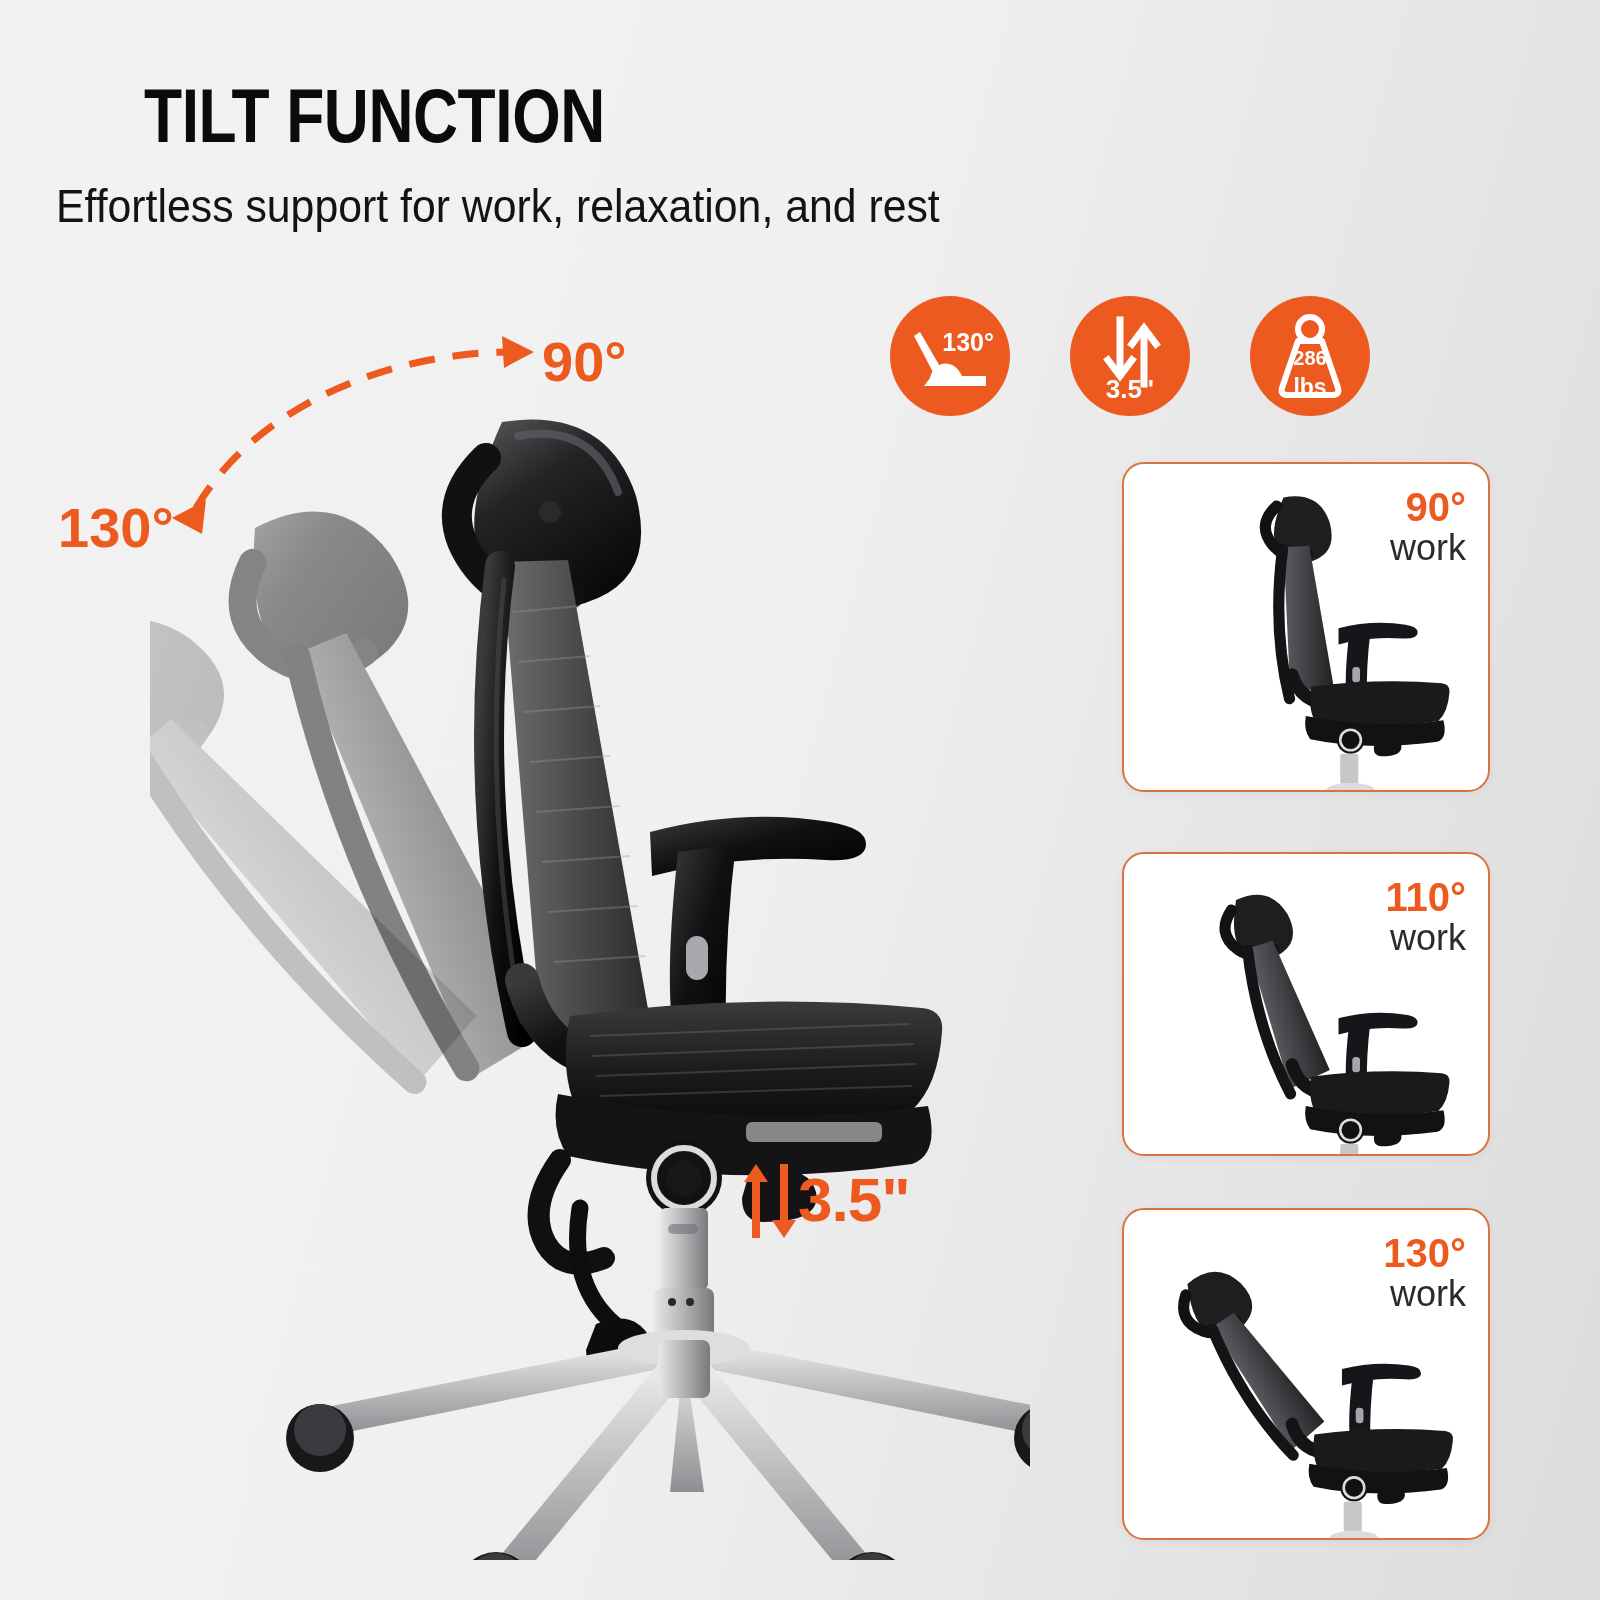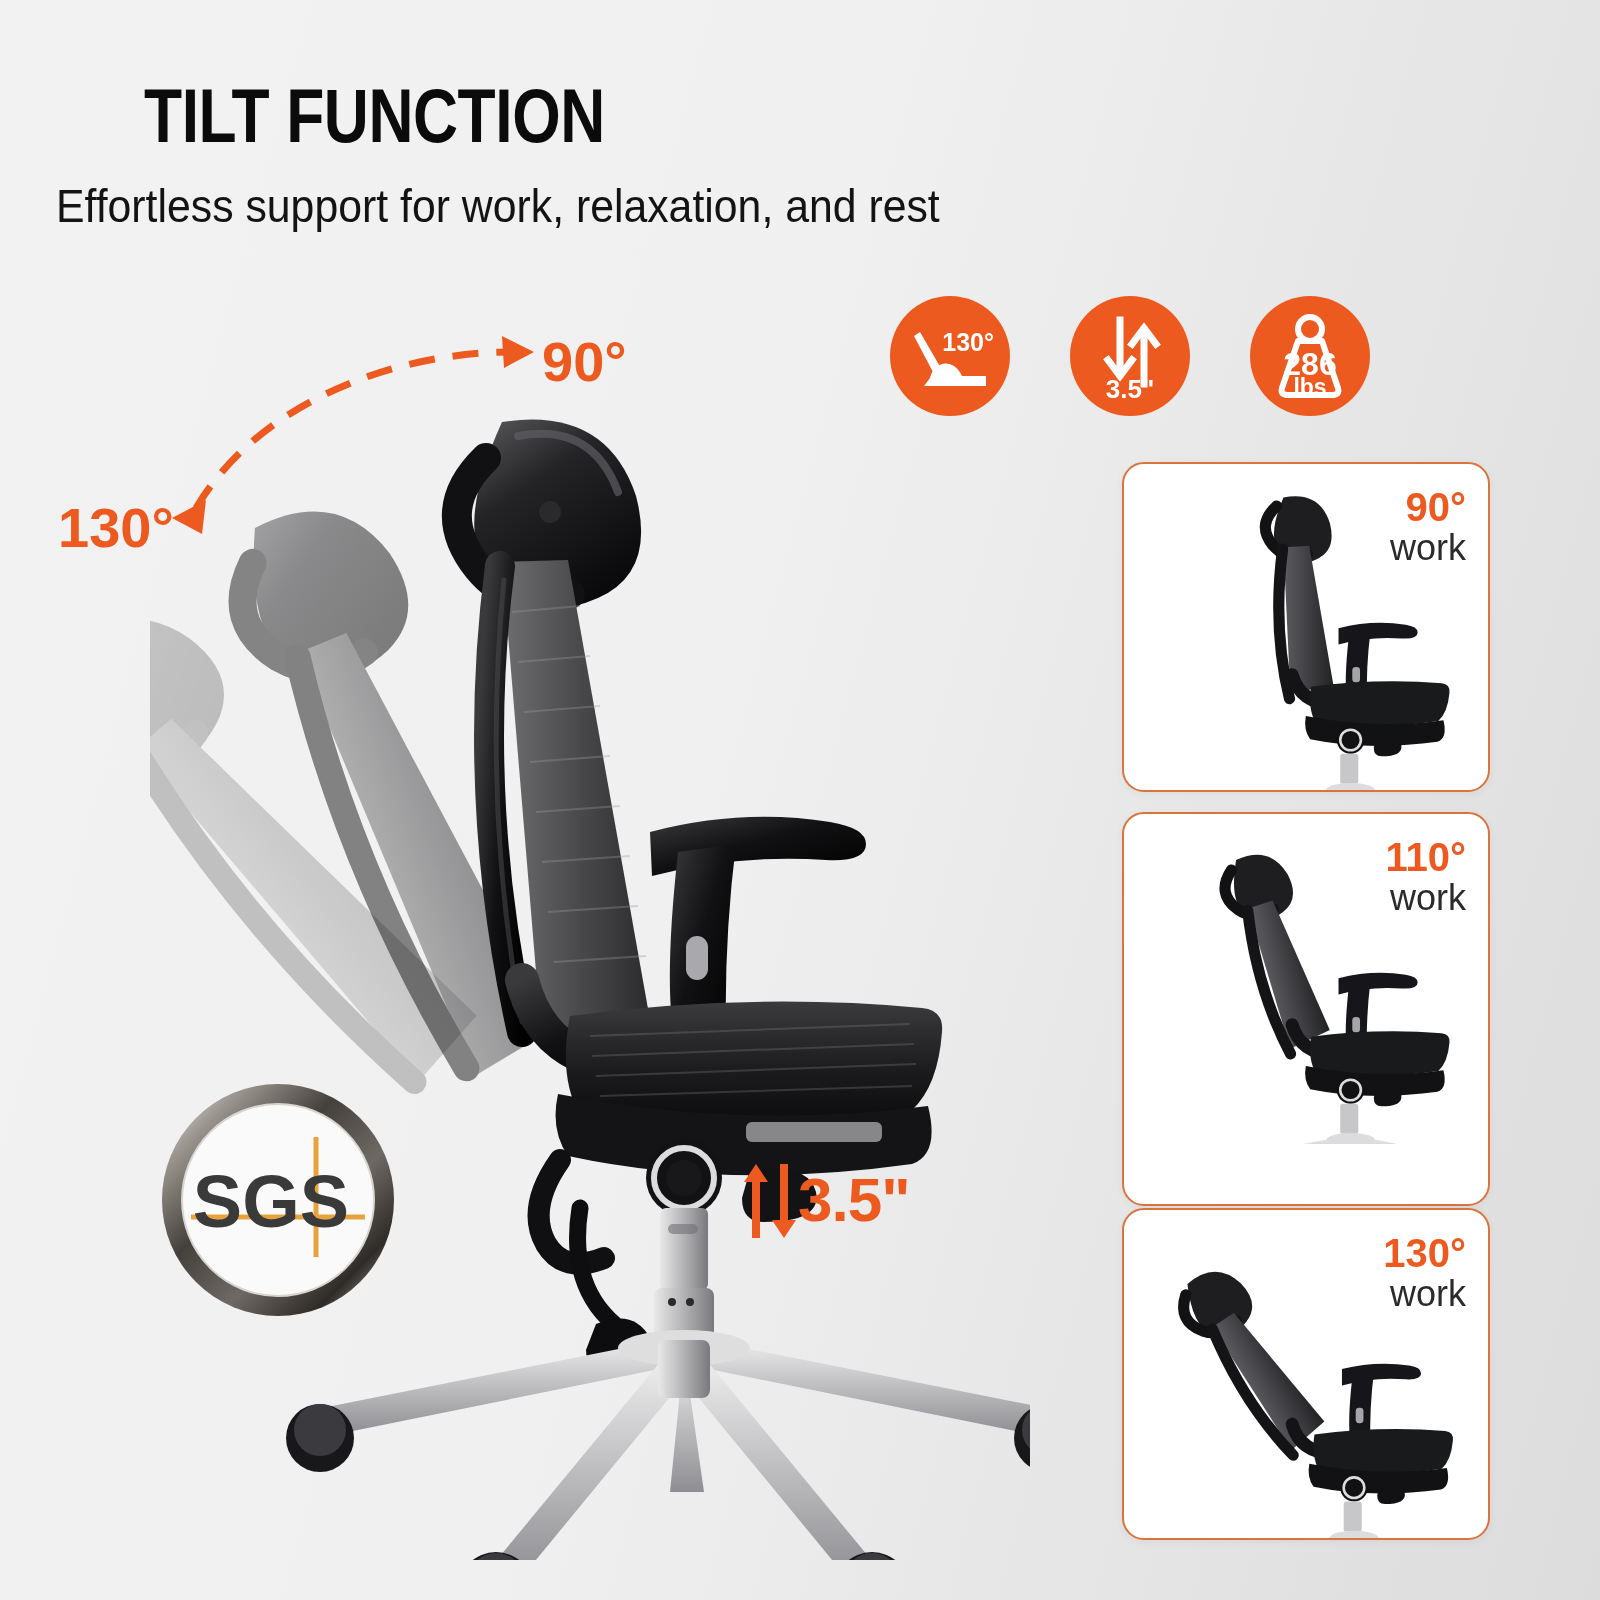--- a/index.html
+++ b/index.html
@@ -44,21 +44,21 @@
     display:flex; align-items:center; justify-content:center;
     flex: 0 0 120px;
   }
   .badge svg { display:block; }
   .badge-txt {
     position:absolute; color:#fff; font-weight:700;
     line-height:1;
   }
   .b1-deg { font-size:25px; right:16px; top:34px; }
   .b2-val { font-size:26px; bottom:14px; left:50%; transform:translateX(-50%); }
-  .b3-num { font-size:32px; top:52px; left:50%; transform:translateX(-50%); }
+  .b3-num { font-size:20px; top:52px; left:50%; transform:translateX(-50%); }
   .b3-unit{ font-size:23px; top:80px; left:50%; transform:translateX(-50%); }
 
   
   #arc-layer { position:absolute; top:0; left:0; width:1600px; height:1600px; pointer-events:none; }
   .angle-label {
     position:absolute; color:#ED5A1F; font-weight:800; line-height:1;
   }
   #label-90  { font-size:56px; left:542px; top:334px; }
   #label-130 { font-size:56px; left:58px;  top:500px; }
 
@@ -87,21 +87,21 @@
   
   .card {
     position:absolute; left:1122px; width:368px;
     background:#ffffff;
     border:2px solid #D9743F;
     border-radius:22px;
     box-shadow: 0 2px 10px rgba(0,0,0,0.05);
     overflow:hidden;
   }
   #card-0 { top:462px; height:330px; }
-  #card-1 { top:812px; height:394px; }
+  #card-1 { top:852px; height:304px; }
   #card-2 { top:1208px; height:332px; }
   .card-labels {
     position:absolute; right:22px; top:22px; text-align:right;
   }
   .card-angle { font-size:40px; font-weight:800; color:#ED5A1F; line-height:1.05; }
   .card-mode  { font-size:36px; font-weight:400; color:#2b2b2b; line-height:1.1;margin-left:48px; }
   .card-img { position:absolute; left:0; top:0; width:368px; height:100%; }
   .card-img svg { display:block; }
 </style>
 </head>
@@ -312,40 +312,20 @@
   <svg width="56" height="84" viewBox="0 0 56 84">
     <g fill="#ED5A1F">
       <polygon points="16,6 28,24 20,24 20,80 12,80 12,24 4,24"></polygon>
       <polygon points="44,80 32,62 40,62 40,6 48,6 48,62 56,62"></polygon>
     </g>
   </svg>
   <span class="h-val">3.5"</span>
 </div>
 
 <div id="sgs-block">
-  <div id="sgs-ring">
-    <svg width="250" height="250" viewBox="0 0 250 250">
-      <defs>
-        <linearGradient id="ringG" x1="0" y1="0" x2="1" y2="1">
-          <stop offset="0%" stop-color="#f6f6f6"></stop>
-          <stop offset="18%" stop-color="#9a958e"></stop>
-          <stop offset="40%" stop-color="#44403c"></stop>
-          <stop offset="62%" stop-color="#6e6963"></stop>
-          <stop offset="82%" stop-color="#2f2b28"></stop>
-          <stop offset="100%" stop-color="#c9c4bd"></stop>
-        </linearGradient>
-      </defs>
-      <circle cx="125" cy="125" r="116" fill="url(#ringG)"></circle>
-      <circle cx="125" cy="125" r="96" fill="#fafafa"></circle>
-      <circle cx="125" cy="125" r="96" fill="none" stroke="#d8d4cf" stroke-width="2"></circle>
-      <line x1="38" y1="142" x2="212" y2="142" stroke="#E8A33D" stroke-width="5"></line>
-      <line x1="163" y1="62" x2="163" y2="182" stroke="#E8A33D" stroke-width="5"></line>
-      <text x="118" y="152" text-anchor="middle" font-family="Liberation Sans, sans-serif" font-size="74" font-weight="700" fill="#3a3a3a">SGS</text>
-    </svg>
-  </div>
 </div>
 
 <div class="card" id="card-0">
   <div class="card-img">
     <svg width="368" height="330" viewBox="0 0 368 330">
       <defs>
         <linearGradient id="cm0" x1="0" y1="0" x2="1" y2="0">
           <stop offset="0%" stop-color="#5d5d61"></stop>
             <stop offset="100%" stop-color="#222225"></stop>
         </linearGradient>

